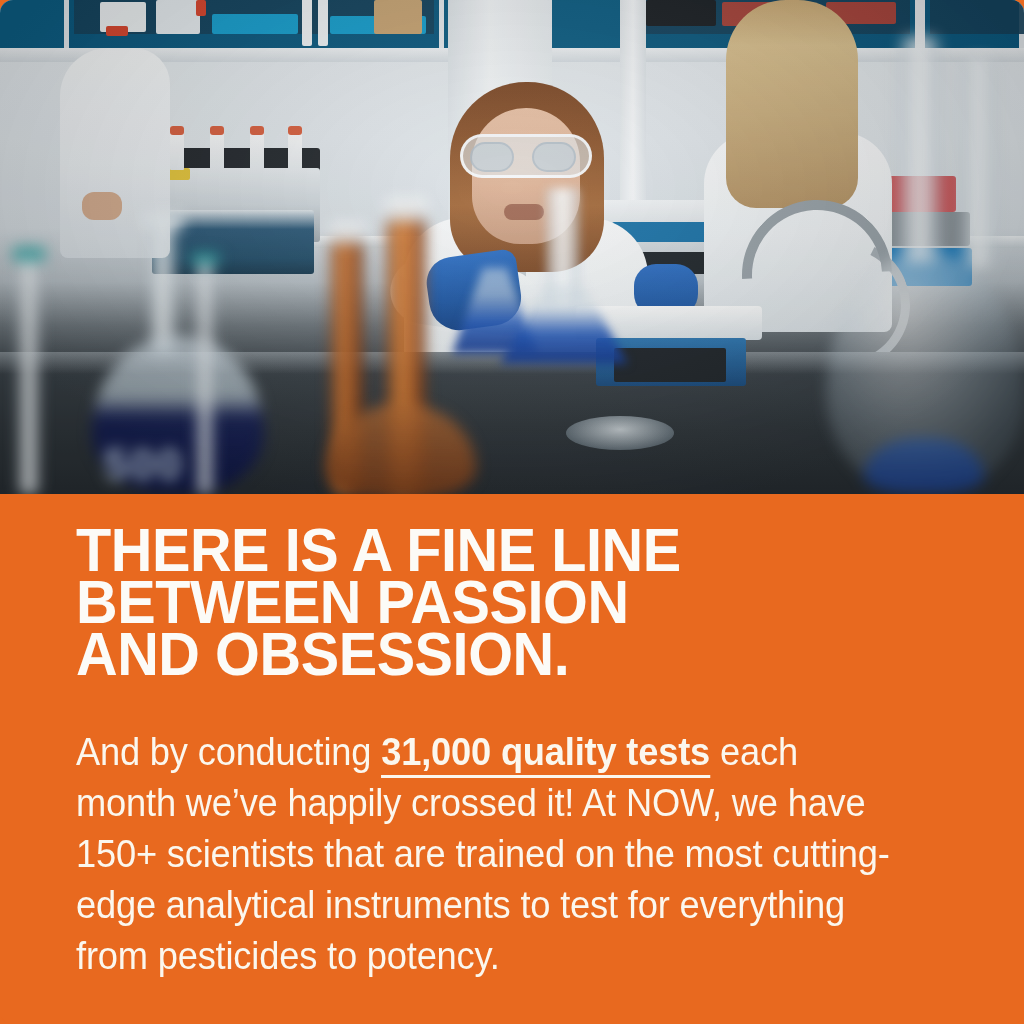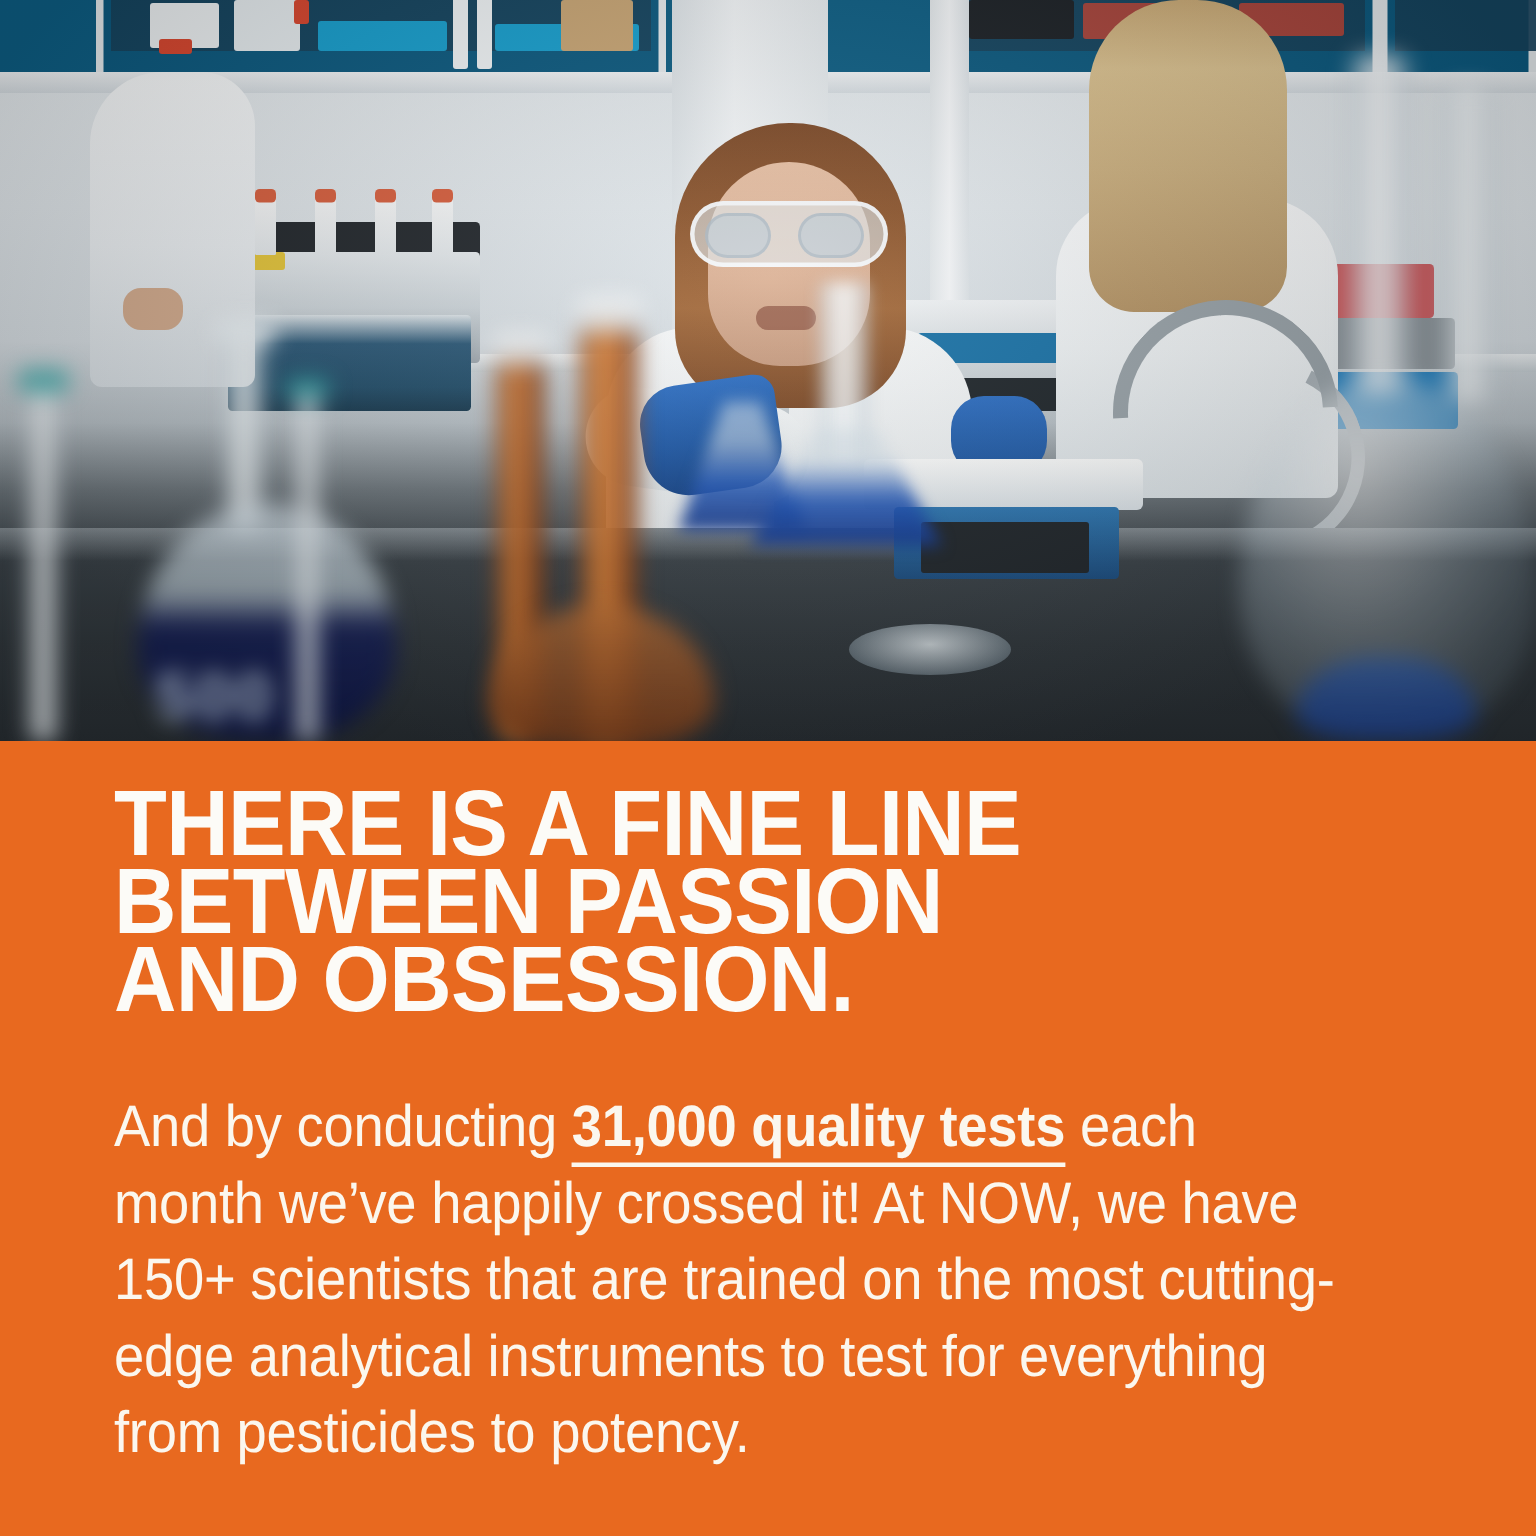--- a/index.html
+++ b/index.html
@@ -1,20 +1,20 @@
 <!DOCTYPE html>
 <html><head>
 <meta charset="utf-8">
 <title>NOW Quality Testing Social Post</title>
 <style>
   * { margin:0; padding:0; box-sizing:border-box; }
   html,body { width:1024px; height:1024px; overflow:hidden; background:#E8691F; }
   body { font-family:"Liberation Sans", sans-serif; }
 
-  .post { position:relative; width:1024px; height:1024px; overflow:hidden; }
+  .post { position:relative; width:1024px; height:1024px; overflow:hidden;border-radius:13px; }
 
   
   .photo {
     position:absolute; left:0; top:0; width:1024px; height:494px;
     overflow:hidden; background:#2d3338;
   }
 
   
   .wall {
     position:absolute; left:0; top:0; width:1024px; height:494px;

